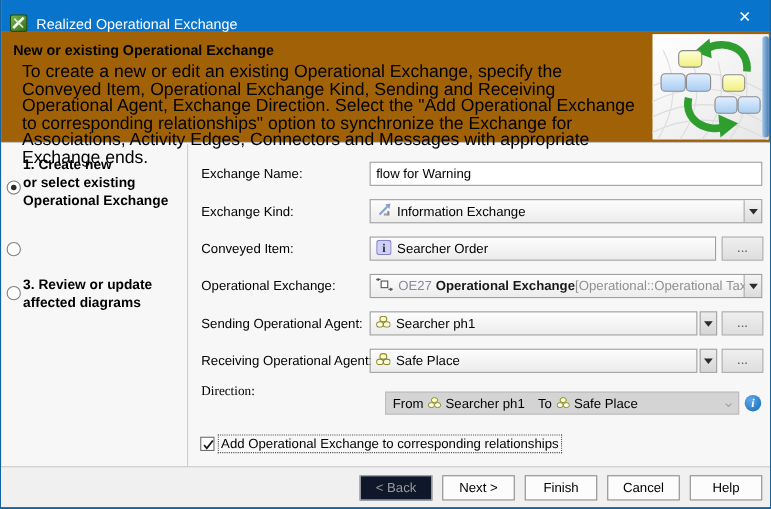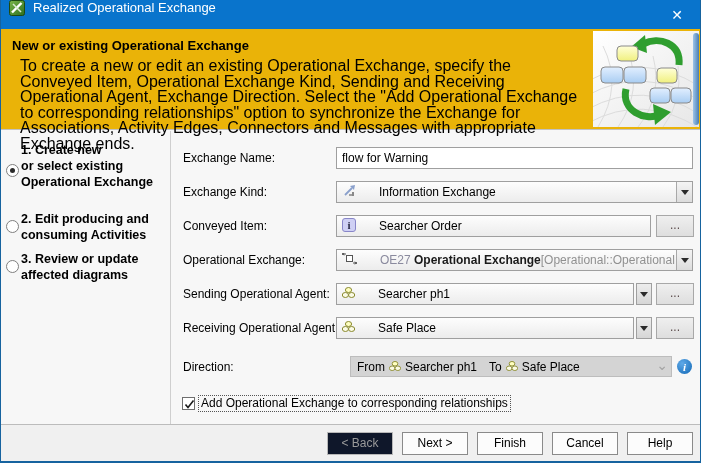--- a/index.html
+++ b/index.html
@@ -4,40 +4,40 @@
 <style>
   html,body{margin:0;padding:0;background:#d6d6d6;}
   *{box-sizing:border-box;}
   .window{
     position:relative;width:701px;height:463px;overflow:hidden;
     font-family:"Liberation Sans",sans-serif;font-size:12px;color:#000;
     background:#f7f7f7;
     border-left:1px solid #16639f;border-right:1px solid #16639f;border-bottom:2px solid #16639f;
   }
   
-  .titlebar{position:absolute;left:0;top:0;right:0;height:29px;background:#0974cc;display:flex;align-items:flex-start;}
+  .titlebar{position:absolute;left:0;top:0;right:0;height:29px;background:#0974cc;display:flex;align-items:flex-end;}
   .titlebar-icon{margin-left:8px;width:16px;height:16px;flex:0 0 auto;}
   .title-text{margin-left:8px;color:#fff;font-size:13px;white-space:nowrap;}
   .close-btn{position:absolute;right:0;top:0;width:46px;height:29px;display:flex;align-items:center;justify-content:center;color:#fff;font-size:14px;cursor:default;}
   
-  .header{position:absolute;left:0;top:29px;right:0;height:101px;background:#eab308;border-bottom:1px solid #c2c2c2;}
+  .header{position:absolute;left:0;top:29px;right:0;height:101px;background:#a16207;border-bottom:1px solid #c2c2c2;}
   .header-title{position:absolute;left:11px;top:9px;font-weight:bold;font-size:13px;}
   .header-desc{position:absolute;left:19px;top:29px;width:566px;font-size:16px;line-height:15.5px;}
   .header-art{position:absolute;right:1px;top:2px;width:106px;height:96px;}
   
   .vsep{position:absolute;left:169px;top:131px;width:1px;height:293px;background:#cfcfcf;}
   .radio{position:absolute;width:13px;height:13px;border:1px solid #7f7f7f;border-radius:50%;background:#fff;}
   .radio.selected::after{content:"";position:absolute;left:3px;top:3px;width:5px;height:5px;border-radius:50%;background:#2b2b2b;}
   .step-label{position:absolute;left:20px;width:150px;font-weight:bold;font-size:12.5px;line-height:16px;white-space:pre-line;}
   
   .flabel{position:absolute;left:182px;white-space:nowrap;}
   .tinput{position:absolute;left:335px;width:357px;height:22px;border:1px solid #9f9f9f;background:#fff;
           font-family:"Liberation Sans",sans-serif;font-size:12px;padding:2px 5px;color:#000;}
   .field{position:absolute;left:335px;height:22px;border:1px solid #9f9f9f;background:linear-gradient(#fdfdfd,#ececec);
-         display:flex;align-items:center;gap:23px;padding:0 5px;overflow:hidden;white-space:nowrap;}
+         display:flex;align-items:center;gap:5px;padding:0 5px;overflow:hidden;white-space:nowrap;}
   .field .val{overflow:hidden;text-overflow:clip;white-space:nowrap;}
   .arrow-seg{position:absolute;right:0;top:0;bottom:0;width:16px;border-left:1px solid #a8a8a8;
              background:linear-gradient(#f4f4f4,#dcdcdc);display:flex;align-items:center;justify-content:center;}
   .tri{width:0;height:0;border-left:4px solid transparent;border-right:4px solid transparent;border-top:5px solid #2b2b2b;}
   .dd-btn{position:absolute;left:635px;width:16px;height:22px;border:1px solid #9f9f9f;
           background:linear-gradient(#ededed,#d6d6d6);display:flex;align-items:center;justify-content:center;}
   .browse-btn{position:absolute;left:655px;width:38px;height:22px;border:1px solid #a8a8a8;
               background:linear-gradient(#efefef,#dedede);text-align:center;line-height:18px;color:#5a4a4a;font-size:12px;}
   .gray{color:#8a8a9e;margin-top:40px;}
   .grayp{color:#909090;}
@@ -137,22 +137,20 @@
   </div>
 
   <div class="vsep"></div>
 
   <span class="radio selected" style="left:5px;top:164px;"></span>
   <div class="step-label" style="top:142px;">1. Create new
 or select existing
 Operational Exchange</div>
 
   <span class="radio" style="left:5px;top:220px;"></span>
-  <div class="step-label" style="top:211px;">2. Edit producing and
-consuming Activities</div>
 
   <span class="radio" style="left:5px;top:260px;"></span>
   <div class="step-label" style="top:251px;">3. Review or update
 affected diagrams</div>
 
   <span class="flabel" style="top:151px;">Exchange Name:</span>
   <input class="tinput" style="top: 147px;" value="flow for Warning">
 
   <span class="flabel" style="top:185px;">Exchange Kind:</span>
   <div class="field" style="top:181px;width:357px;">
@@ -222,21 +220,21 @@
         <ellipse cx="9.6" cy="8" rx="3.1" ry="2.5" fill="#fbfbe6" stroke="#8a8a30"></ellipse>
       </svg>
     </span>
     <span class="val">Safe Place</span>
   </div>
   <span class="dd-btn" style="top:317px;">
       <span class="tri"></span>
     </span>
   <span class="browse-btn" style="top:317px;">...</span>
 
-  <span class="flabel" style="top:360px;">Direction:</span>
+  <span class="flabel" style="top:348px;font-family:Liberation Serif, serif;">Direction:</span>
   <div class="combo-disabled">
     <span>From</span>
     <span class="mini-agent">
       <svg width="12" height="10" viewBox="0 0 13 11">
         <ellipse cx="6.5" cy="3" rx="3.1" ry="2.5" fill="#ffffc0" stroke="#8a8a30"></ellipse>
         <ellipse cx="3.4" cy="8" rx="3.1" ry="2.5" fill="#fbfbe6" stroke="#8a8a30"></ellipse>
         <ellipse cx="9.6" cy="8" rx="3.1" ry="2.5" fill="#fbfbe6" stroke="#8a8a30"></ellipse>
       </svg>
     </span>
     <span>Searcher ph1</span>

